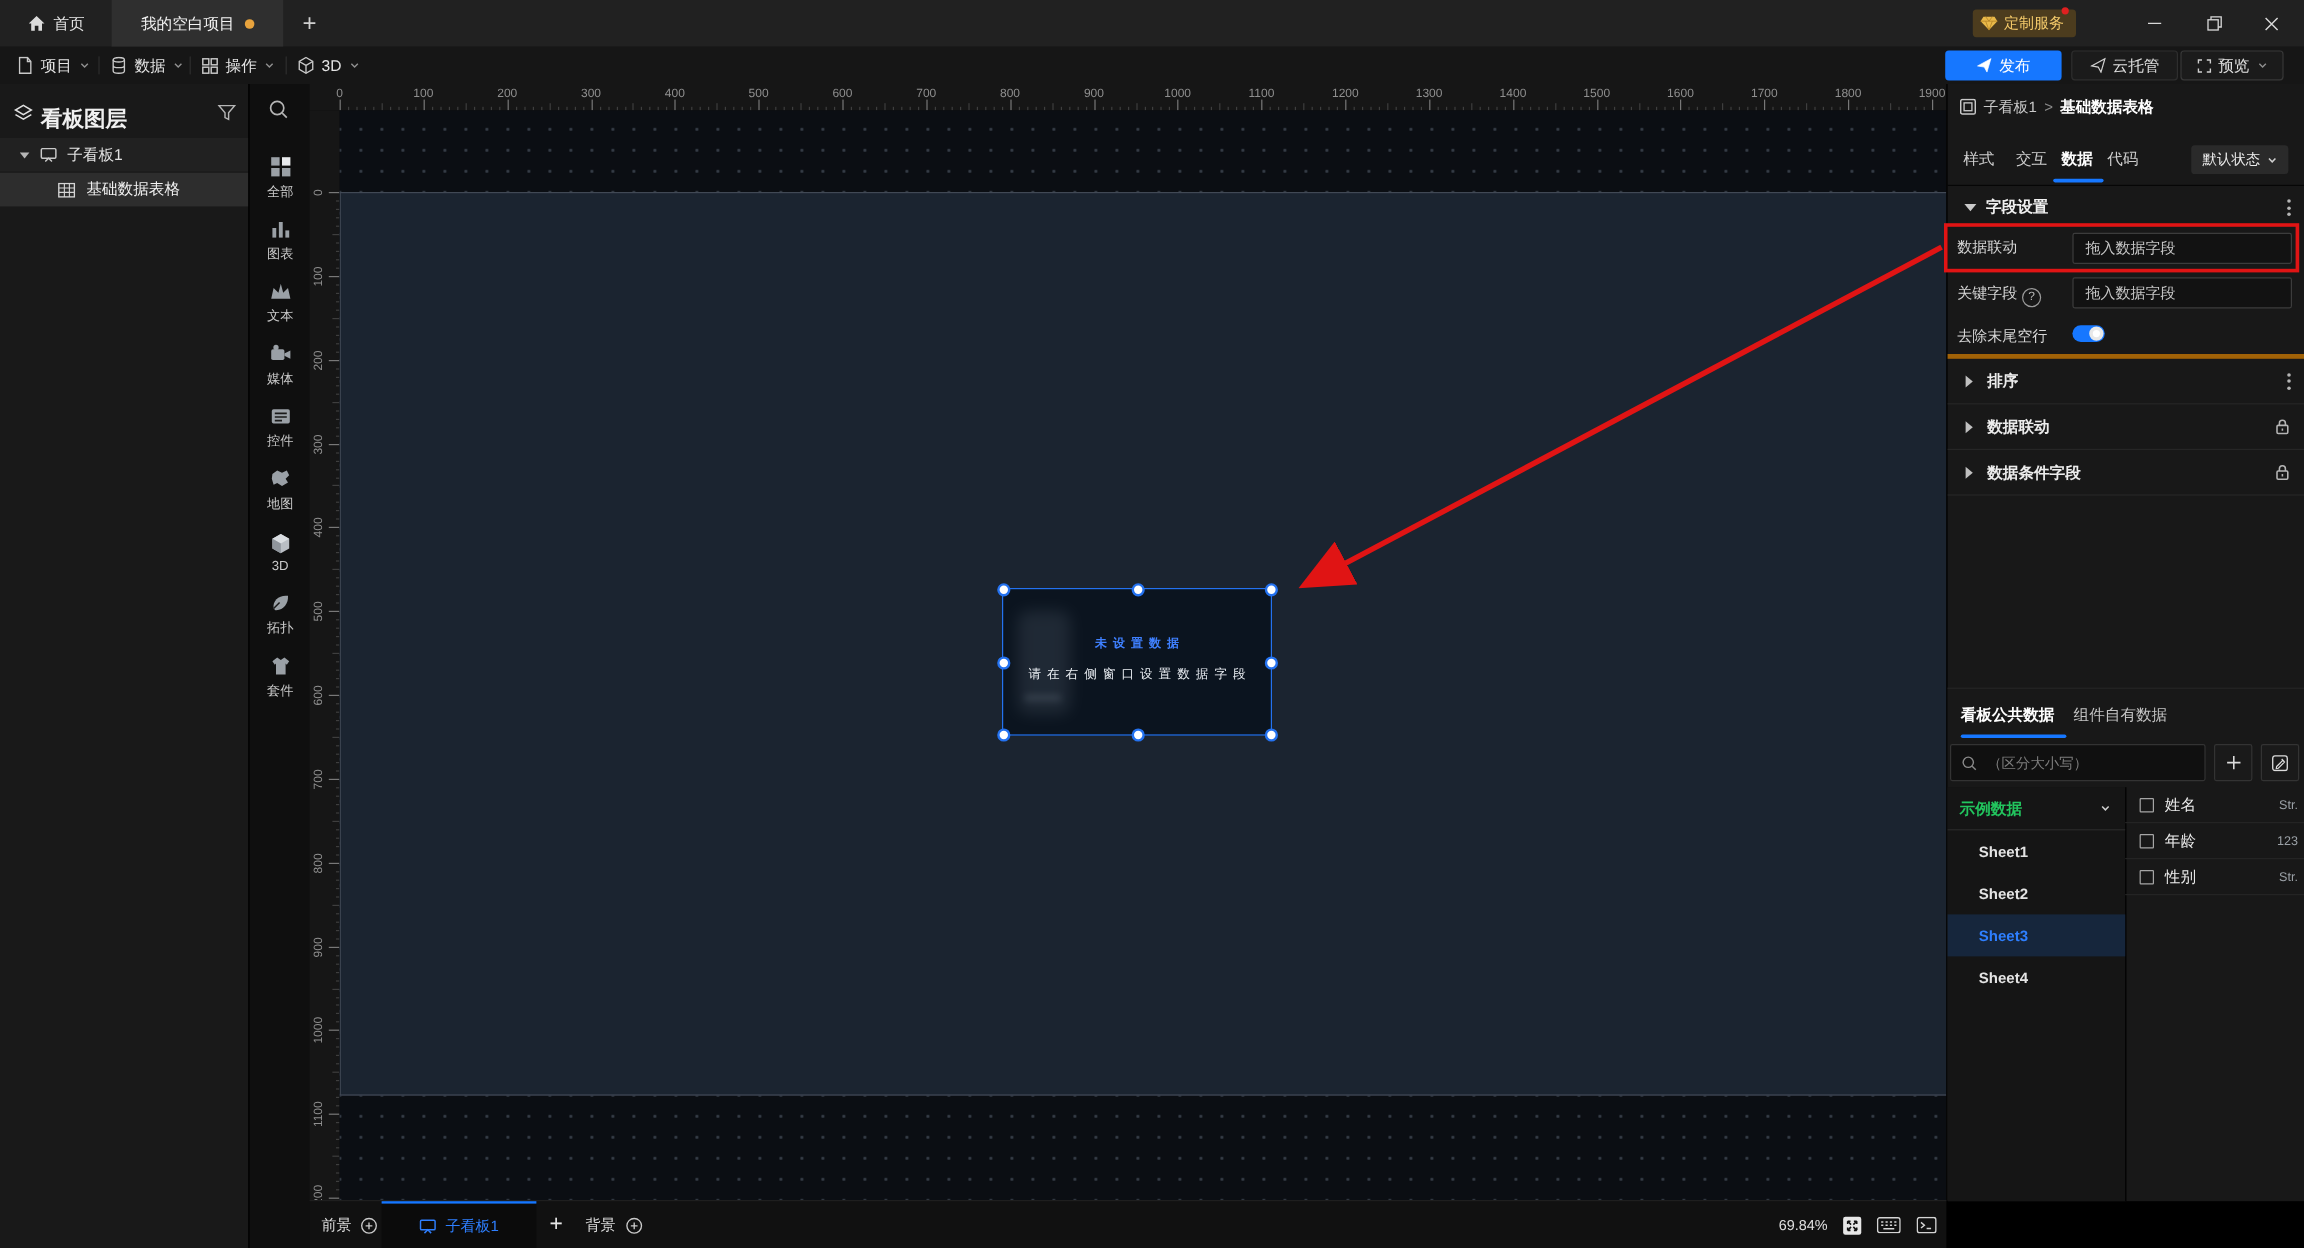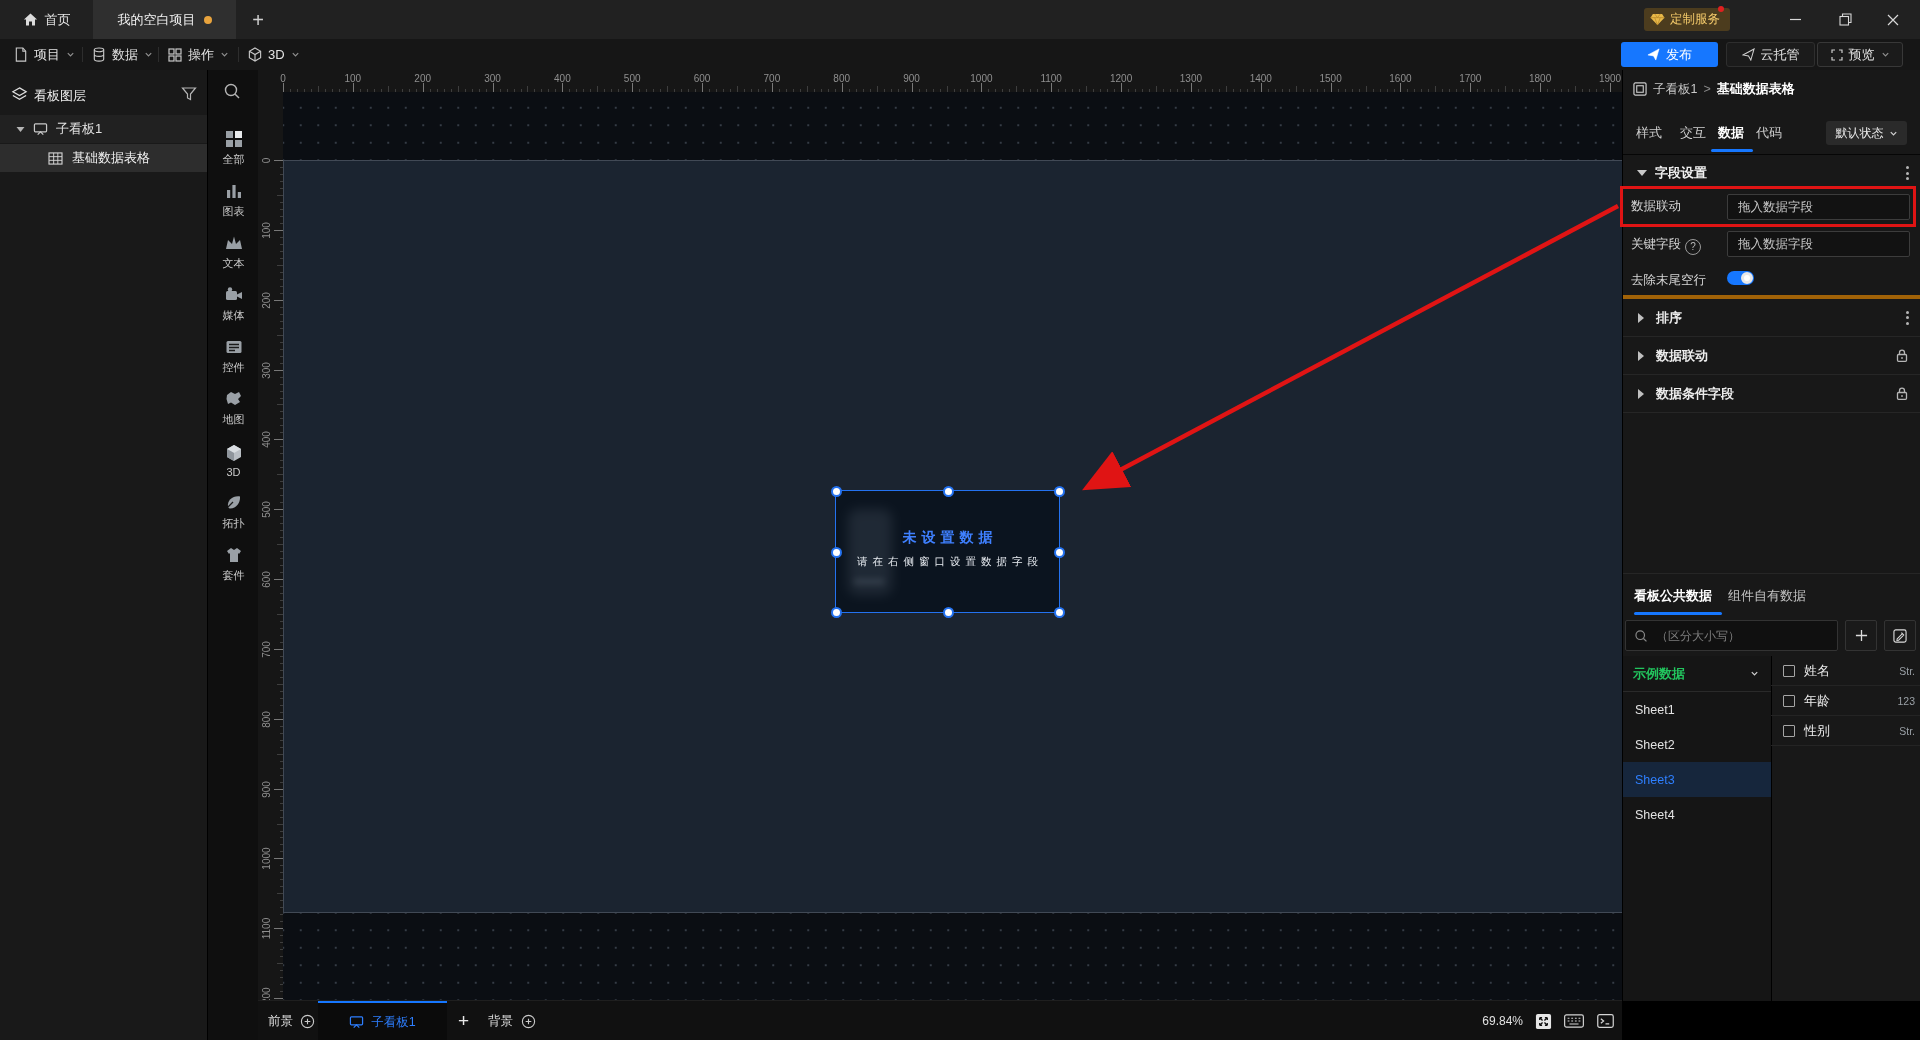--- a/index.html
+++ b/index.html
@@ -19,21 +19,21 @@
   .toolbar{position:absolute;left:0;top:39px;width:1920px;height:31px;background:#161616;border-bottom:1px solid #000;}
   .menu{position:absolute;top:0;height:31px;display:flex;align-items:center;gap:6px;color:#e3e3e3;font-size:13px;cursor:pointer;}
   .menusep{position:absolute;top:8px;width:1px;height:15px;background:#2d2d2d;}
   .tbtn{position:absolute;top:3px;height:25px;border-radius:3px;display:flex;align-items:center;justify-content:center;gap:6px;font-size:13px;cursor:pointer;box-sizing:border-box;}
   .btn-publish{left:1621px;width:97px;background:#1677ff;color:#fff;}
   .btn-cloud{left:1726px;width:89px;background:#1b1b1b;border:1px solid #2e2e2e;color:#e0e0e0;}
   .btn-preview{left:1817px;width:86px;background:#1b1b1b;border:1px solid #383838;color:#e0e0e0;}
   
   .layers-panel{position:absolute;left:0;top:70px;width:207px;height:970px;background:#191919;}
   .layers-header{position:absolute;left:0;top:13px;width:207px;height:26px;}
-  .layers-title{position:absolute;left:34px;top:4px;font-size:13px;font-weight:normal;color:#f0f0f0;}
+  .layers-title{position:absolute;left:34px;top:4px;font-size:18px;font-weight:bold;color:#f0f0f0;}
   .layers-icon{position:absolute;left:11px;top:3px;}
   .funnel{position:absolute;left:181px;top:3px;cursor:pointer;}
   .tree-row{position:absolute;left:0;width:207px;height:28px;display:flex;align-items:center;font-size:13px;color:#e2e2e2;cursor:pointer;}
   .tree-row1{top:45px;background:#212121;}
   .tree-row2{top:74px;background:#2d2d2d;color:#f2f2f2;}
   
   .strip{position:absolute;left:207px;top:70px;width:51px;height:970px;background:#0f0f0f;border-left:1px solid #000;}
   .strip-search{position:absolute;left:15px;top:12px;cursor:pointer;}
   .strip-items{position:absolute;left:0;top:52px;width:51px;}
   .strip-item{height:52px;display:flex;flex-direction:column;align-items:center;justify-content:center;gap:3px;cursor:pointer;}
@@ -43,21 +43,21 @@
   .h-ruler{position:absolute;left:0;top:0;width:1364px;height:22px;background:#161616;overflow:hidden;}
   .v-ruler{position:absolute;left:0;top:22px;width:25px;height:908px;background:#161616;overflow:hidden;}
   .htick{position:absolute;bottom:0;width:1px;background:#4a4a4a;}
   .hlab{position:absolute;top:3px;font-size:10px;color:#8f8f8f;transform:translateX(-50%);}
   .vtick{position:absolute;right:0;height:1px;background:#4a4a4a;}
   .vlab{position:absolute;left:1px;font-size:10px;color:#8f8f8f;transform:rotate(-90deg);transform-origin:center;width:30px;text-align:center;margin-left:-8px;}
   .viewport{position:absolute;left:25px;top:22px;width:1339px;height:908px;overflow:hidden;background-color:#0b0e13;
     background-image:radial-gradient(#353c46 1.1px, transparent 1.35px);background-size:17.5px 17.5px;background-position:9px 7px;}
   .stage{position:absolute;left:0;top:68px;width:1341px;height:753px;background:#1b2430;border:1px solid #414955;box-sizing:border-box;}
   .widget{position:absolute;left:552px;top:398px;width:225px;height:123px;background:#0b141f;border:1.5px solid #2472f0;box-sizing:border-box;cursor:move;}
-  .widget-title{position:absolute;left:0;top:38px;width:100%;text-align:center;font-size:14px;font-weight:bold;letter-spacing:5px;color:#3f80ff;text-indent:5px;}
+  .widget-title{position:absolute;left:0;top:38px;width:100%;text-align:center;font-size:10px;font-weight:bold;letter-spacing:5px;color:#3f80ff;text-indent:5px;}
   .widget-sub{position:absolute;left:0;top:64px;width:100%;text-align:center;font-size:10.5px;letter-spacing:5px;color:#e9edf2;text-indent:5px;}
   .blob{position:absolute;left:12px;top:18px;width:44px;height:86px;background:#93a0b0;opacity:.15;filter:blur(6px);border-radius:9px;}
   .blob2{position:absolute;left:18px;top:88px;width:30px;height:5px;background:#93a0b0;opacity:.2;filter:blur(3px);}
   .handle{position:absolute;width:7px;height:7px;border-radius:50%;background:#fff;border:2px solid #2472f0;margin:-5px 0 0 -5px;cursor:pointer;}
   
   .footer{position:absolute;left:258px;top:1000px;width:1364px;height:40px;background:#111;border-top:1px solid #1f1f1f;box-sizing:border-box;}
   .f-item{position:absolute;top:0;height:40px;display:flex;align-items:center;font-size:12.5px;color:#dcdcdc;}
   .board-tab{position:absolute;left:60px;top:0;width:129px;height:40px;background:#0b0b0b;border-top:2px solid #1677ff;box-sizing:border-box;display:flex;align-items:center;justify-content:center;gap:7px;color:#2e7fff;font-size:12.5px;cursor:pointer;}
   .f-right{position:absolute;right:6px;top:0;height:40px;display:flex;align-items:center;gap:9px;}
   .f-zoom{font-size:12px;color:#e0e0e0;}
@@ -97,21 +97,21 @@
   .datapanel{position:absolute;left:0;top:503px;width:298px;height:427px;border-top:1px solid #262626;background:#181818;}
   .dp-tab{position:absolute;top:13px;font-size:13px;color:#c3c3c3;cursor:pointer;}
   .dp-tab.active{color:#fff;font-weight:bold;}
   .dp-underline{position:absolute;left:11px;top:38px;width:88px;height:3px;background:#1677ff;border-radius:2px;}
   .dp-search{position:absolute;left:2px;top:46px;width:213px;height:31px;background:#101010;border:1px solid #333;border-radius:2px;box-sizing:border-box;display:flex;align-items:center;padding:0 8px;gap:6px;}
   .dp-search input{flex:1;background:transparent;border:none;outline:none;color:#ddd;font-size:12px;font-family:"Liberation Sans",sans-serif;}
   .dp-search input::placeholder{color:#7d7d7d;}
   .sqbtn{position:absolute;top:46px;width:32px;height:31px;background:#1a1a1a;border:1px solid #333;border-radius:2px;box-sizing:border-box;display:flex;align-items:center;justify-content:center;color:#dcdcdc;cursor:pointer;}
   .dp-left{position:absolute;left:0;top:82px;width:148px;bottom:0;background:#151515;border-right:1px solid #000;}
   .ds-header{height:35px;border-bottom:1px solid #2a2a2a;display:flex;align-items:center;justify-content:space-between;padding:0 12px 0 10px;font-size:13px;font-weight:bold;color:#22c55e;cursor:pointer;}
-  .sheet{height:35px;display:flex;align-items:center;padding-left:12px;font-size:12.5px;font-weight:normal;color:#e3e3e3;cursor:pointer;}
+  .sheet{height:35px;display:flex;align-items:center;padding-left:26px;font-size:12.5px;font-weight:bold;color:#e3e3e3;cursor:pointer;}
   .sheet.selected{background:#16263c;color:#2e7fff;}
   .dp-right{position:absolute;left:148px;top:82px;right:0;bottom:0;}
   .field-row{height:29px;border-bottom:1px solid #242424;display:flex;align-items:center;padding:0 6px 0 12px;cursor:grab;}
   .cbox{width:12px;height:12px;border:1.5px solid #a5a5a5;border-radius:1px;box-sizing:border-box;margin-right:9px;flex:none;cursor:pointer;}
   .fname{flex:1;font-size:13px;color:#ececec;}
   .ftype{font-size:10.5px;color:#9aa0a6;}
   
   .statusbar{position:absolute;left:1622px;top:1000px;width:298px;height:40px;background:#0c0c0c;border-left:1px solid #000;box-sizing:border-box;font-size:11.5px;}
   .st-line{position:absolute;left:8px;right:6px;display:flex;align-items:center;}
   .st-label{color:#c9c9c9;}

